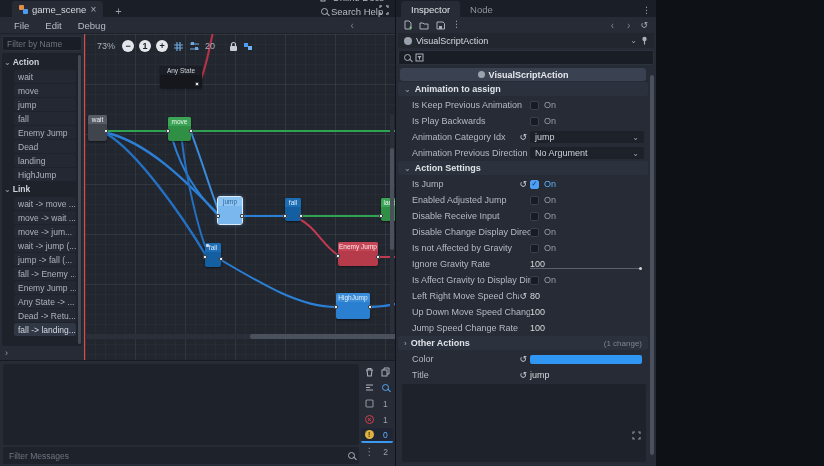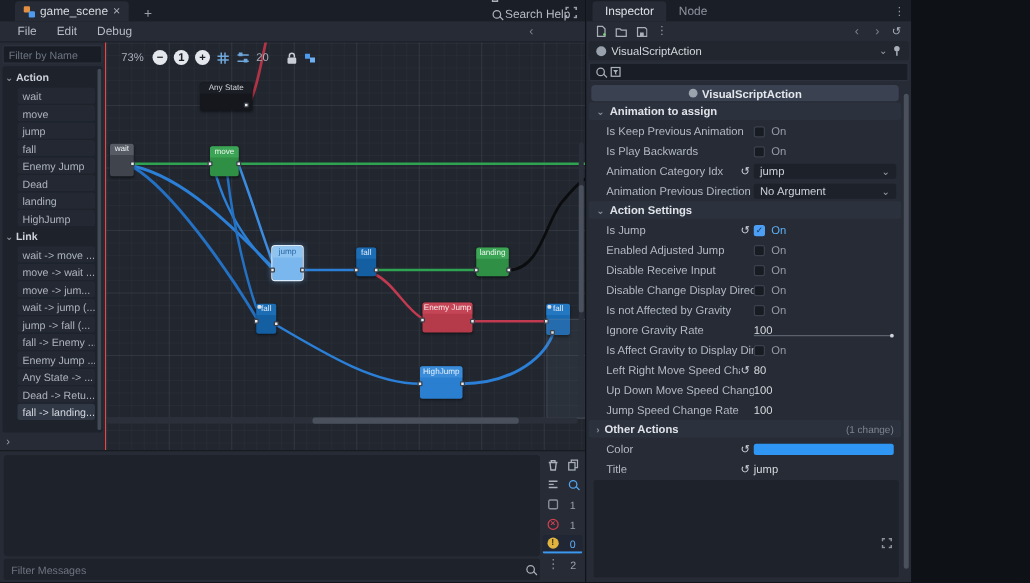--- a/index.html
+++ b/index.html
@@ -1,17 +1,17 @@
 <!DOCTYPE html>
 <html><head>
 <meta charset="utf-8">
 <style>
   html,body{margin:0;padding:0;background:#0e1116;}
   *{box-sizing:border-box;}
-  .app{width:729px;height:466px;display:flex;background:#14181f;
+  .app{width:656px;height:466px;display:flex;background:#14181f;
        font-family:"Liberation Sans","DejaVu Sans",sans-serif;font-size:10px;color:#b9bec8;
        overflow:hidden;position:relative;}
   
   .main{width:563px;display:flex;flex-direction:column;min-width:0;}
   .tabbar{height:17px;background:#1a1e26;display:flex;align-items:flex-end;flex-shrink:0;}
   .scene-tab{height:16px;background:#262b35;display:flex;align-items:center;gap:4px;
              padding:0 7px;margin-left:12px;border-radius:3px 3px 0 0;}
   .scene-tab .vs-icon{width:9px;height:9px;position:relative;flex-shrink:0;}
   .vs-icon i{position:absolute;width:5px;height:5px;border-radius:1px;}
   .vs-icon .o{left:0;top:0;background:#e28f41;}

